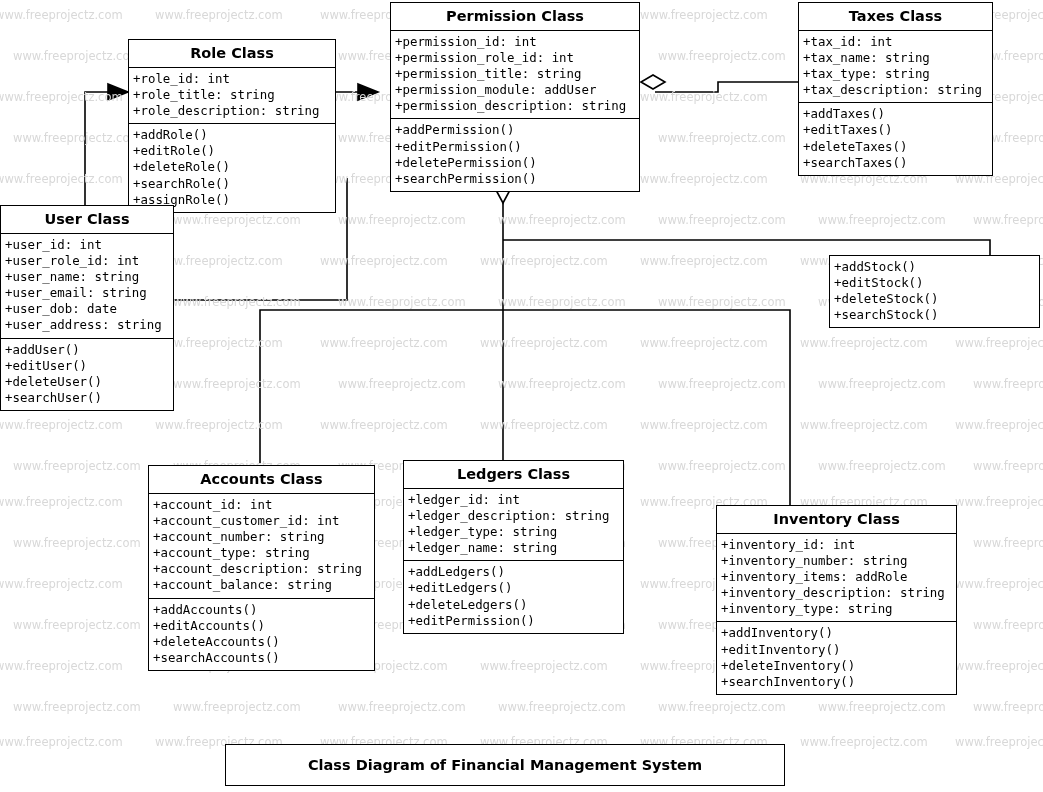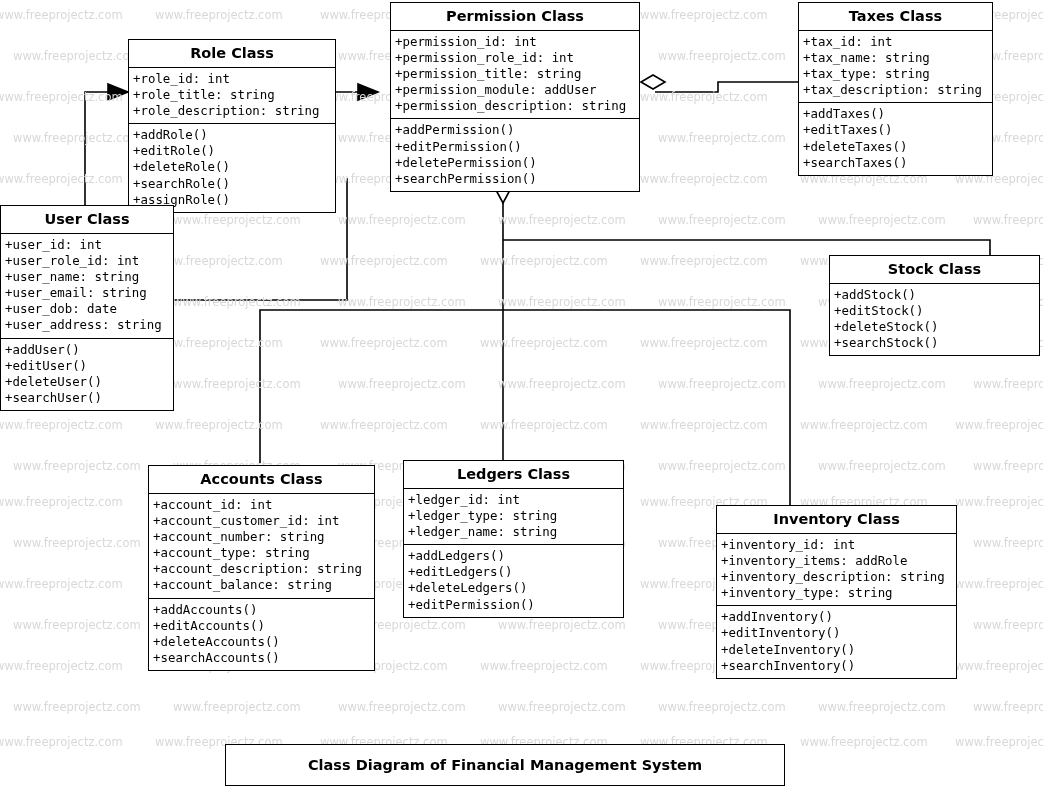--- a/index.html
+++ b/index.html
@@ -320,21 +320,20 @@
     </div>
     <div class="ops">
       <div class="row">+addUser()</div>
       <div class="row">+editUser()</div>
       <div class="row">+deleteUser()</div>
       <div class="row">+searchUser()</div>
     </div>
   </div>
 
   <div class="cls" style="left:829px; top:255px; width:211px;">
-    <div class="title">Stock Class</div>
     <div class="ops">
       <div class="row">+addStock()</div>
       <div class="row">+editStock()</div>
       <div class="row">+deleteStock()</div>
       <div class="row">+searchStock()</div>
     </div>
   </div>
 
   <div class="cls" style="left:148px; top:465px; width:227px;">
     <div class="title">Accounts Class</div>
@@ -351,35 +350,37 @@
       <div class="row">+editAccounts()</div>
       <div class="row">+deleteAccounts()</div>
       <div class="row">+searchAccounts()</div>
     </div>
   </div>
 
   <div class="cls" style="left:403px; top:460px; width:221px;">
     <div class="title">Ledgers Class</div>
     <div class="attrs">
       <div class="row">+ledger_id: int</div>
+      <div class="row">+ledger_description: string</div>
       <div class="row">+ledger_type: string</div>
       <div class="row">+ledger_name: string</div>
     </div>
     <div class="ops">
       <div class="row">+addLedgers()</div>
       <div class="row">+editLedgers()</div>
       <div class="row">+deleteLedgers()</div>
       <div class="row">+editPermission()</div>
     </div>
   </div>
 
   <div class="cls" style="left:669px; top:505px; width:241px;margin-left:47px;">
     <div class="title">Inventory Class</div>
     <div class="attrs">
       <div class="row">+inventory_id: int</div>
+      <div class="row">+inventory_number: string</div>
       <div class="row">+inventory_items: addRole</div>
       <div class="row">+inventory_description: string</div>
       <div class="row">+inventory_type: string</div>
     </div>
     <div class="ops">
       <div class="row">+addInventory()</div>
       <div class="row">+editInventory()</div>
       <div class="row">+deleteInventory()</div>
       <div class="row">+searchInventory()</div>
     </div>

